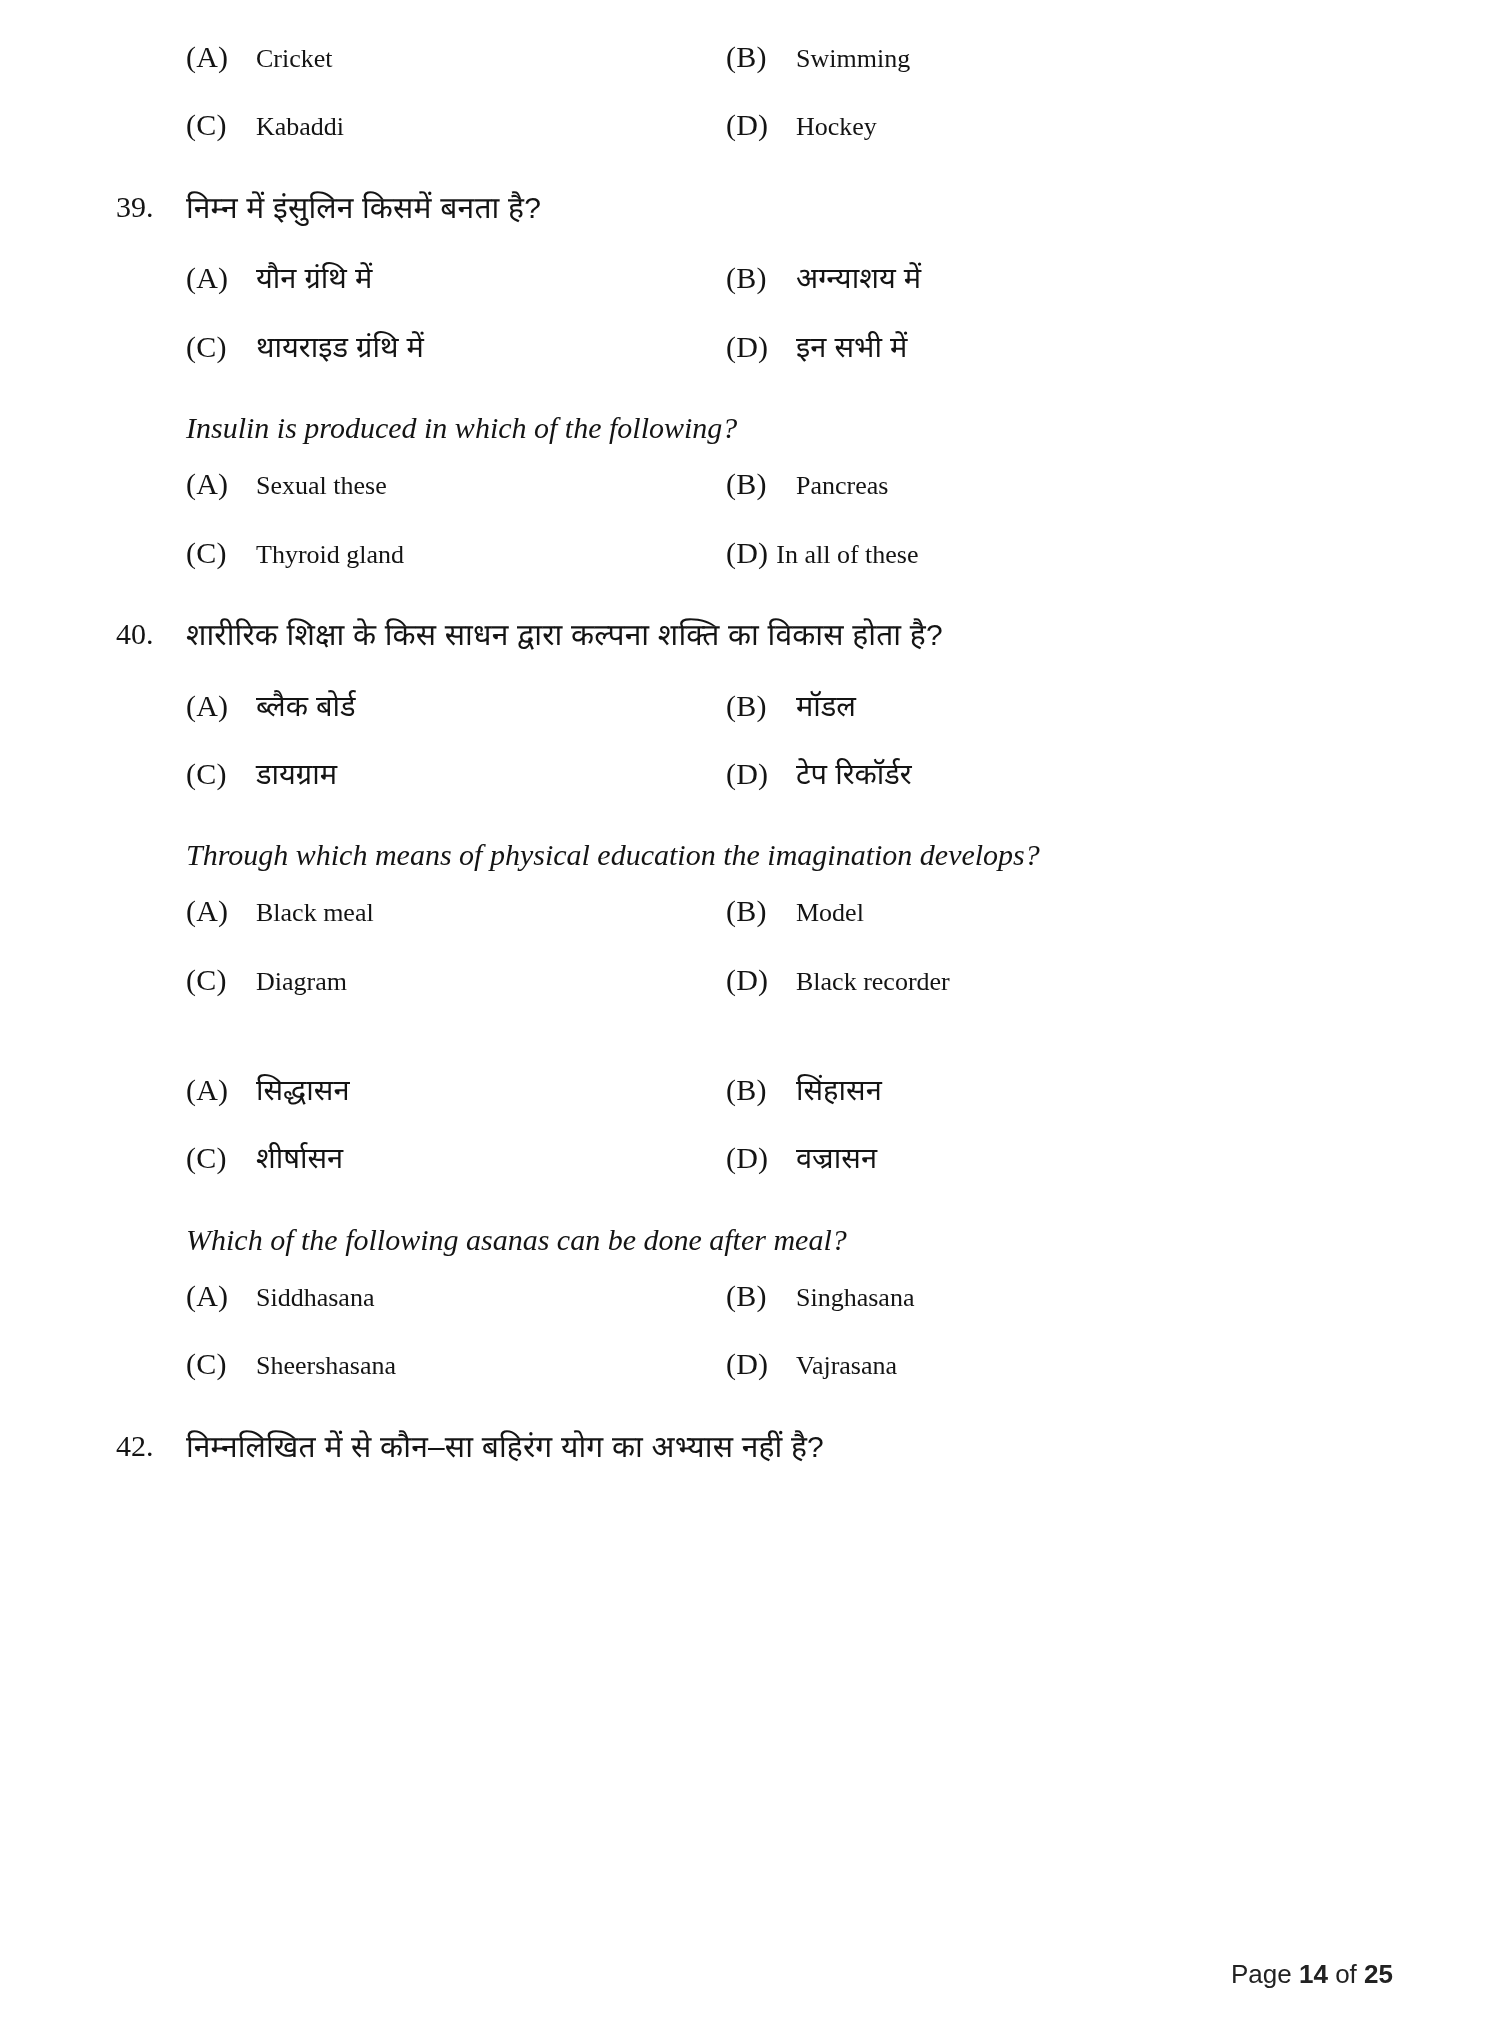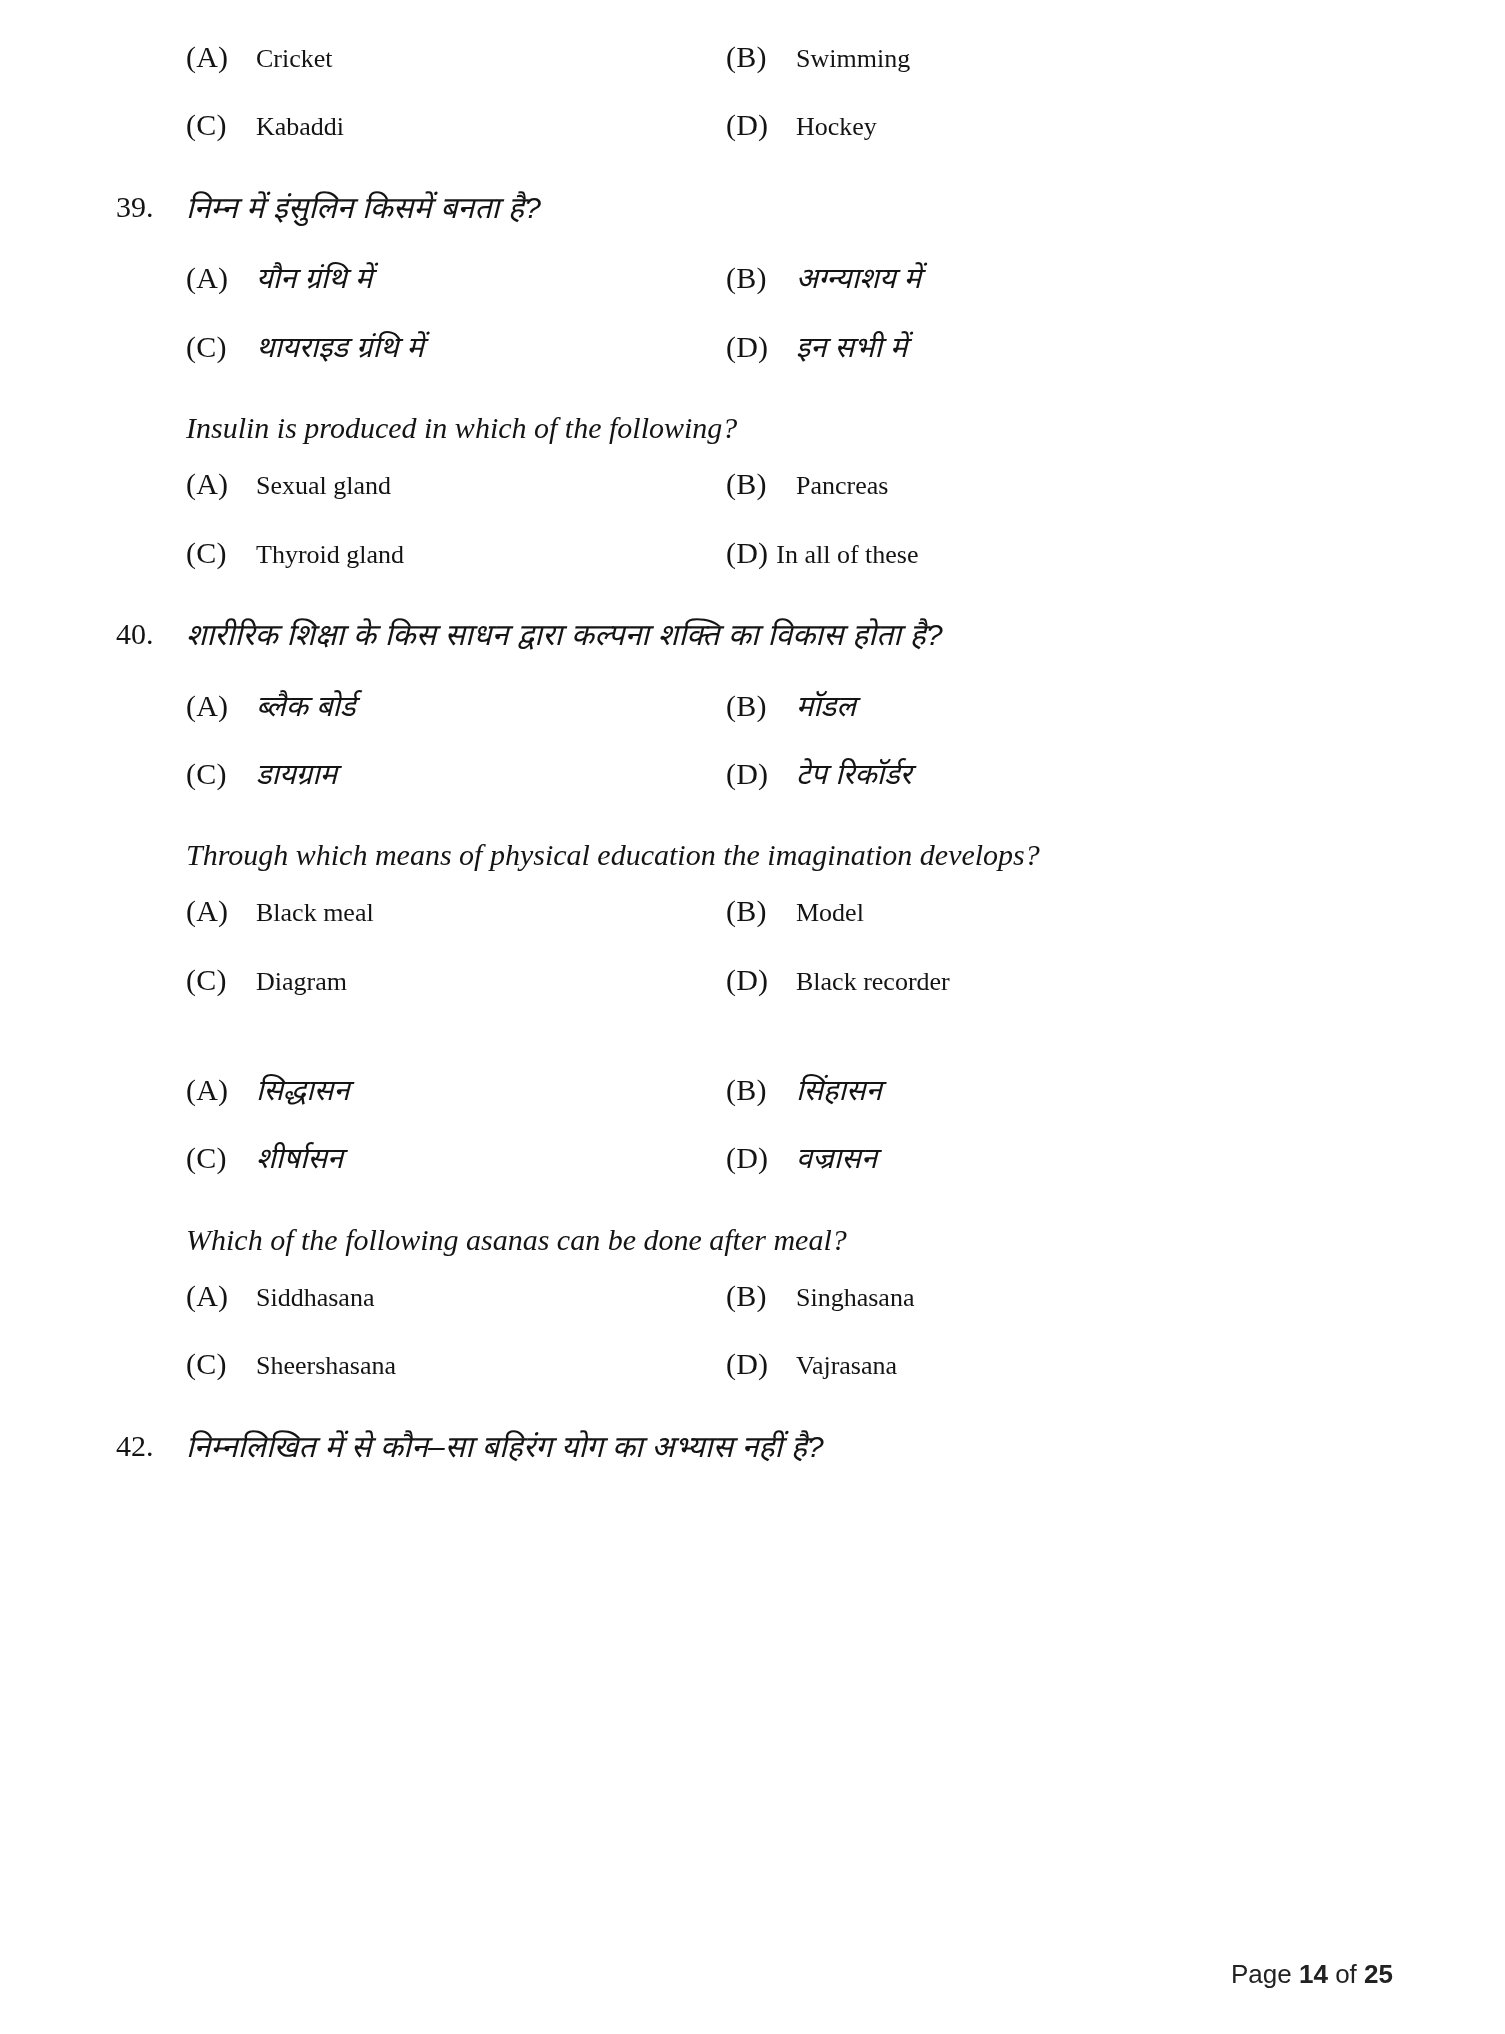--- a/index.html
+++ b/index.html
@@ -46,21 +46,20 @@
   .opt-key.tight { min-width: 0; padding-right: 8px; }
   .opt-text {
     font-size: 26px;
     line-height: 1.28;
   }
   .opt-text.hindi,
   .q-text.hindi,
   .opt-key.hindi {
     font-family: "Liberation Sans", "DejaVu Sans", sans-serif;
     font-size: 29px;
-    font-style: italic;
   }
 
   
   .question {
     display: flex;
     align-items: flex-start;
     margin: 0;
   }
   .q-num {
     flex: 0 0 auto;
@@ -167,21 +166,21 @@
         <span class="opt-key">(D)</span>
         <span class="opt-text hindi">इन सभी में</span>
       </div>
     </div>
     <div class="gap-md"></div>
     <div class="stem-en">Insulin is produced in which of the following?</div>
     <div class="gap-sm"></div>
     <div class="opt-row">
       <div class="opt col-a">
         <span class="opt-key">(A)</span>
-        <span class="opt-text">Sexual gland</span>
+        <span class="opt-text">Sexual these</span>
       </div>
       <div class="opt col-b">
         <span class="opt-key">(B)</span>
         <span class="opt-text">Pancreas</span>
       </div>
     </div>
     <div class="gap-sm"></div>
     <div class="opt-row">
       <div class="opt col-a">
         <span class="opt-key">(C)</span>

